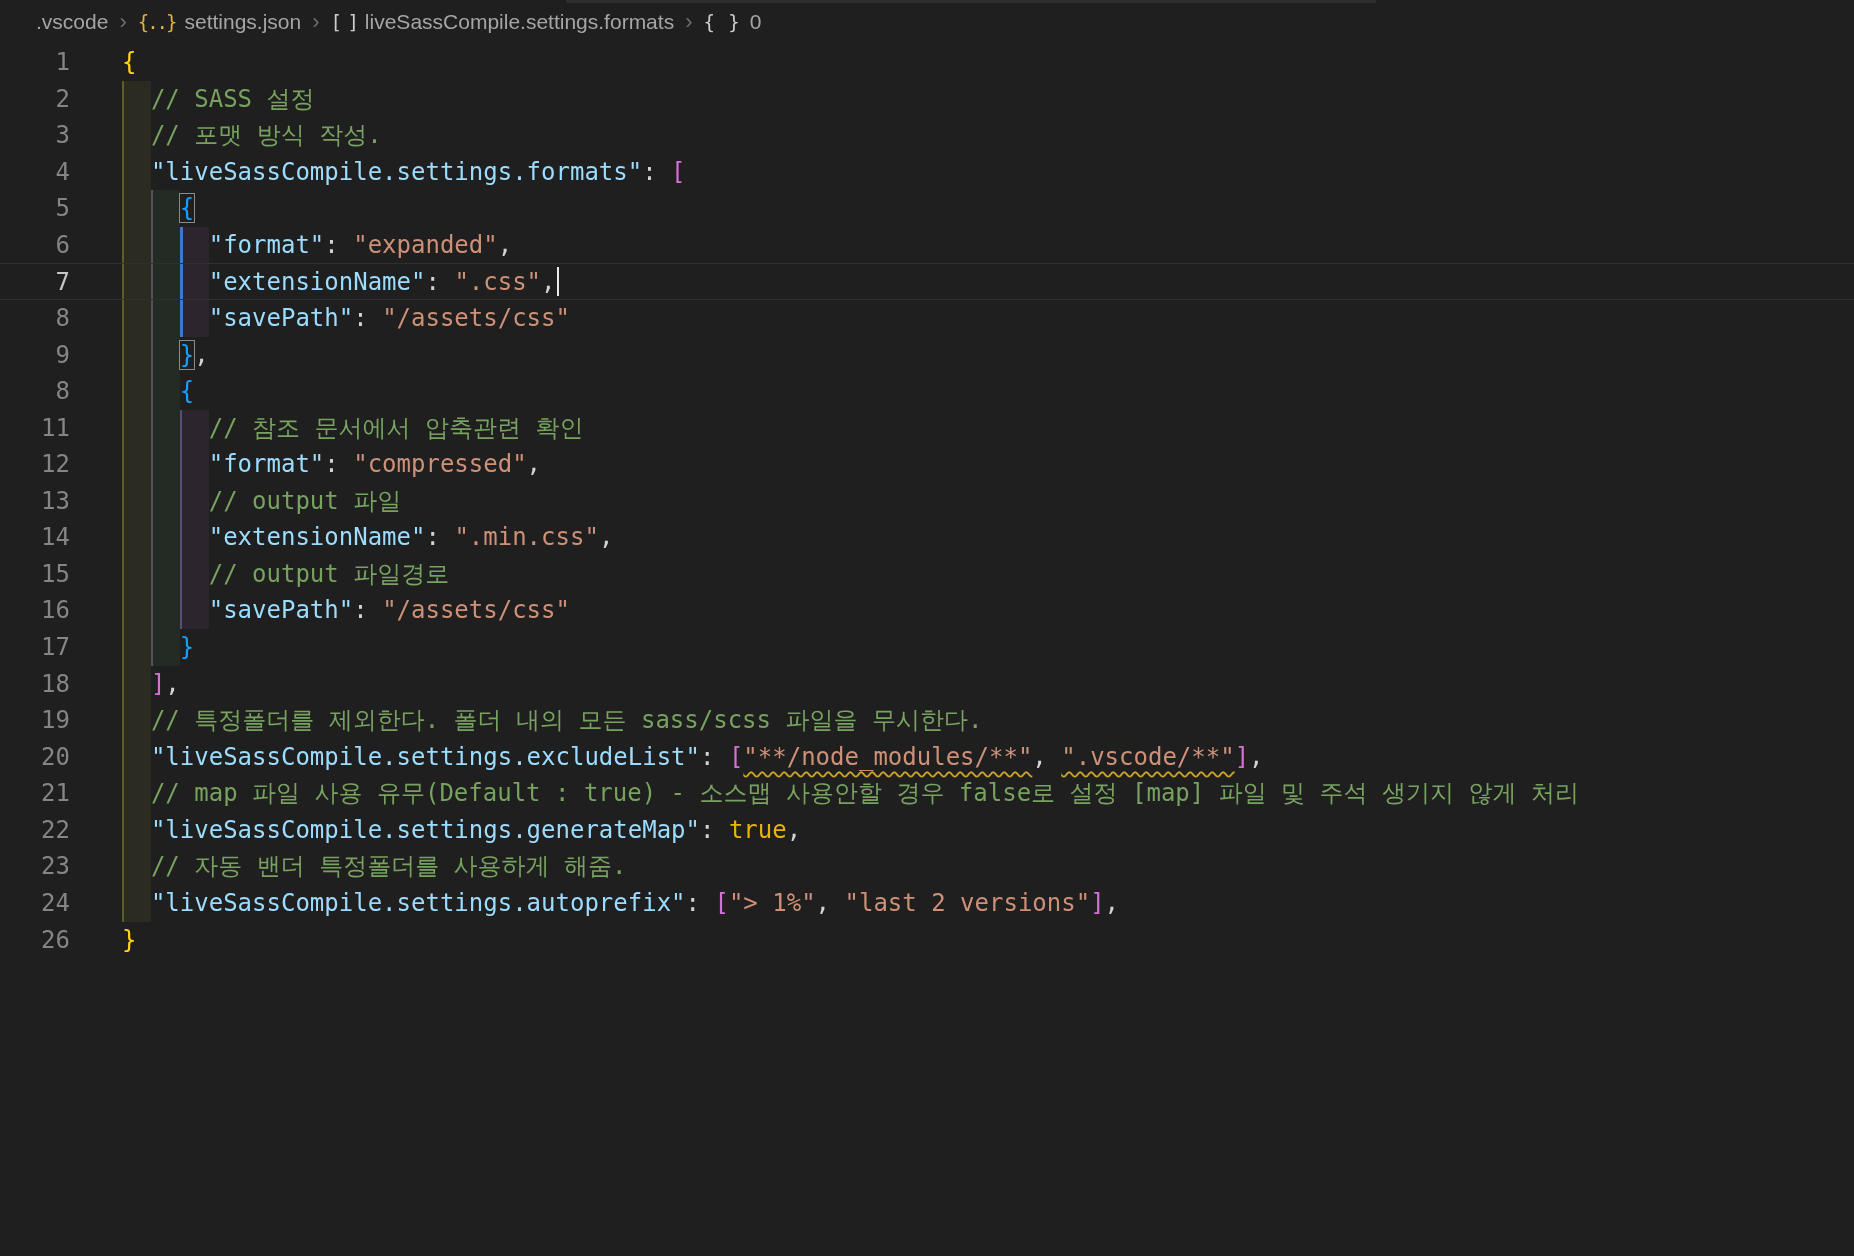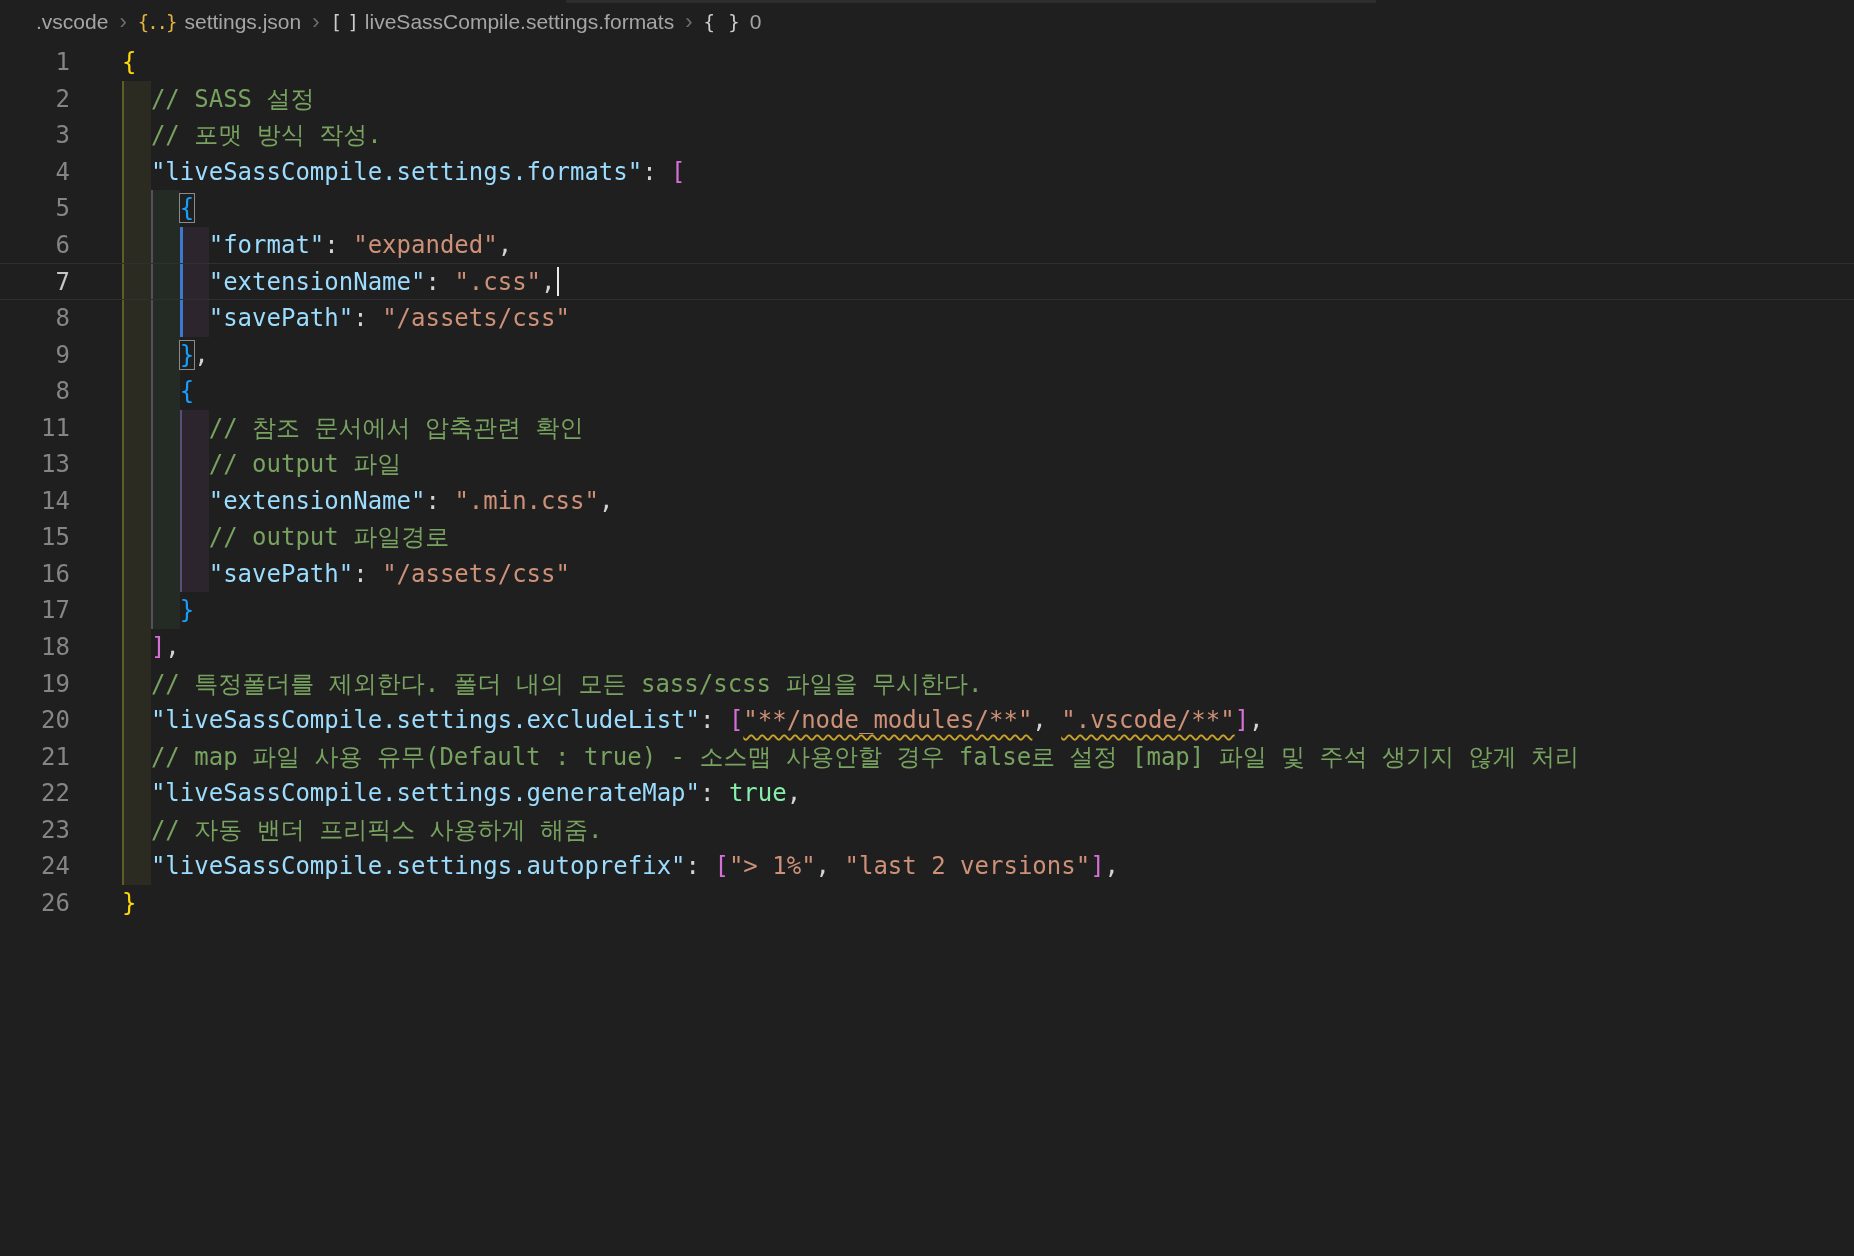--- a/index.html
+++ b/index.html
@@ -29,21 +29,21 @@
   .code{padding-left:52px;height:100%;flex:1;}
 
   
   .k{color:#9CDCFE;}
   .s{color:#CE9178;}
   .p{color:#d4d4d4;}
   .cm{color:#77a25f;margin-top:20px;}
   .b1{color:#ffd70b;}
   .b2{color:#d670d6;}
   .b3{color:#179fff;}
-  .kw{color:#86efac;}
+  .kw{color:#eab308;}
   .num-lit{color:#B5CEA8;}
 
   
   .i1,.i2,.i3{display:inline-block;height:100%;vertical-align:top;white-space:pre;}
   .i1{background:rgba(255,255,64,0.055);box-shadow:inset 2px 0 0 rgba(255,255,64,0.24);}
   .i2{background:rgba(127,255,127,0.055);box-shadow:inset 2px 0 0 rgba(170,140,190,0.38);}
   .i3{background:rgba(255,127,255,0.062);box-shadow:inset 2px 0 0 rgba(140,140,215,0.42);}
   .i3.active{box-shadow:inset 3px 0 0 rgba(62,125,216,0.95);}
 
   
@@ -81,27 +81,28 @@
       <div class="line"><div class="num">2</div><div class="code"><span class="i1">  </span><span class="cm">// SASS 설정</span></div></div>
       <div class="line"><div class="num">3</div><div class="code"><span class="i1">  </span><span class="cm">// 포맷 방식 작성.</span></div></div>
       <div class="line"><div class="num">4</div><div class="code"><span class="i1">  </span><span class="k">"liveSassCompile.settings.formats"</span><span class="p">: </span><span class="b2">[</span></div></div>
       <div class="line"><div class="num">5</div><div class="code"><span class="i1">  </span><span class="i2">  </span><span class="b3 bm">{</span></div></div>
       <div class="line"><div class="num">6</div><div class="code"><span class="i1">  </span><span class="i2">  </span><span class="i3 active">  </span><span class="k">"format"</span><span class="p">: </span><span class="s">"expanded"</span><span class="p">,</span></div></div>
       <div class="line current"><div class="num">7</div><div class="code"><span class="i1">  </span><span class="i2">  </span><span class="i3 active">  </span><span class="k">"extensionName"</span><span class="p">: </span><span class="s">".css"</span><span class="p">,</span><span class="cur"></span></div></div>
       <div class="line"><div class="num">8</div><div class="code"><span class="i1">  </span><span class="i2">  </span><span class="i3 active">  </span><span class="k">"savePath"</span><span class="p">: </span><span class="s">"/assets/css"</span></div></div>
       <div class="line"><div class="num">9</div><div class="code"><span class="i1">  </span><span class="i2">  </span><span class="b3 bm">}</span><span class="p">,</span></div></div>
       <div class="line"><div class="num">8</div><div class="code"><span class="i1">  </span><span class="i2">  </span><span class="b3">{</span></div></div>
       <div class="line"><div class="num">11</div><div class="code"><span class="i1">  </span><span class="i2">  </span><span class="i3">  </span><span class="cm">// 참조 문서에서 압축관련 확인</span></div></div>
+      <div class="line"><div class="num">12</div><div class="code"><span class="i1">  </span><span class="i2">  </span><span class="i3">  </span><span class="k">"format"</span><span class="p">: </span><span class="s">"compressed"</span><span class="p">,</span></div></div>
       <div class="line"><div class="num">13</div><div class="code"><span class="i1">  </span><span class="i2">  </span><span class="i3">  </span><span class="cm">// output 파일</span></div></div>
       <div class="line"><div class="num">14</div><div class="code"><span class="i1">  </span><span class="i2">  </span><span class="i3">  </span><span class="k">"extensionName"</span><span class="p">: </span><span class="s">".min.css"</span><span class="p">,</span></div></div>
       <div class="line"><div class="num">15</div><div class="code"><span class="i1">  </span><span class="i2">  </span><span class="i3">  </span><span class="cm">// output 파일경로</span></div></div>
       <div class="line"><div class="num">16</div><div class="code"><span class="i1">  </span><span class="i2">  </span><span class="i3">  </span><span class="k">"savePath"</span><span class="p">: </span><span class="s">"/assets/css"</span></div></div>
       <div class="line"><div class="num">17</div><div class="code"><span class="i1">  </span><span class="i2">  </span><span class="b3">}</span></div></div>
       <div class="line"><div class="num">18</div><div class="code"><span class="i1">  </span><span class="b2">]</span><span class="p">,</span></div></div>
       <div class="line"><div class="num">19</div><div class="code"><span class="i1">  </span><span class="cm">// 특정폴더를 제외한다. 폴더 내의 모든 sass/scss 파일을 무시한다.</span></div></div>
       <div class="line"><div class="num">20</div><div class="code"><span class="i1">  </span><span class="k">"liveSassCompile.settings.excludeList"</span><span class="p">: </span><span class="b2">[</span><span class="s sq">"**/node_modules/**"</span><span class="p">, </span><span class="s sq">".vscode/**"</span><span class="b2">]</span><span class="p">,</span></div></div>
       <div class="line"><div class="num">21</div><div class="code"><span class="i1">  </span><span class="cm">// map 파일 사용 유무(Default : true) - 소스맵 사용안할 경우 false로 설정 [map] 파일 및 주석 생기지 않게 처리</span></div></div>
       <div class="line"><div class="num">22</div><div class="code"><span class="i1">  </span><span class="k">"liveSassCompile.settings.generateMap"</span><span class="p">: </span><span class="kw">true</span><span class="p">,</span></div></div>
-      <div class="line"><div class="num">23</div><div class="code"><span class="i1">  </span><span class="cm">// 자동 밴더 프리픽스 사용하게 해줌.</span></div></div>
+      <div class="line"><div class="num">23</div><div class="code"><span class="i1">  </span><span class="cm">// 자동 밴더 특정폴더를 사용하게 해줌.</span></div></div>
       <div class="line"><div class="num">24</div><div class="code"><span class="i1">  </span><span class="k">"liveSassCompile.settings.autoprefix"</span><span class="p">: </span><span class="b2">[</span><span class="s">"&gt; 1%"</span><span class="p">, </span><span class="s">"last 2 versions"</span><span class="b2">]</span><span class="p">,</span></div></div>
       <div class="line"><div class="num">26</div><div class="code"><span class="b1">}</span></div></div>
     </div>
 </div>
 
 </body></html>

